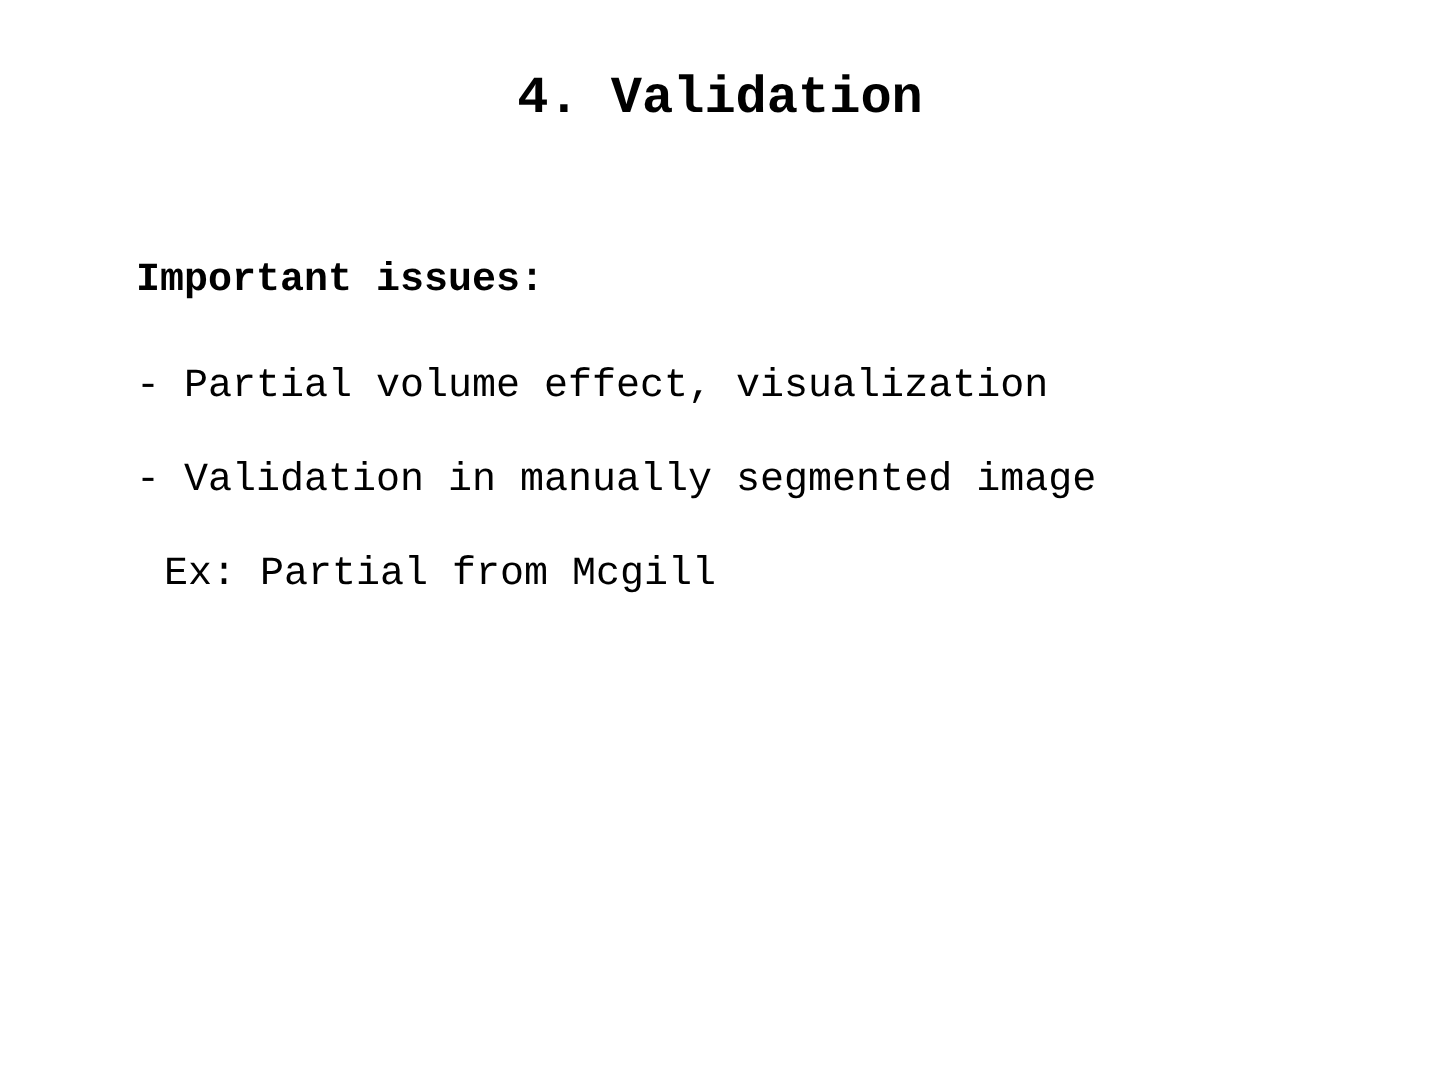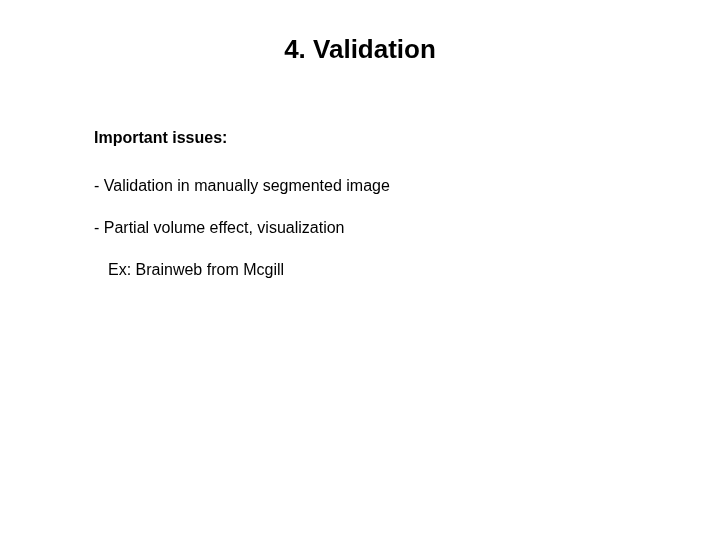--- a/index.html
+++ b/index.html
@@ -9,36 +9,37 @@
     height: 540px;
     background: #ffffff;
     font-family: Arial, Helvetica, sans-serif;
     color: #000000;
   }
   .slide {
     position: relative;
     width: 720px;
     height: 458px;
     box-sizing: border-box;
+    font-family: Liberation Mono, monospace;
   }
   .title {
     position: absolute;
     top: 34px;
     left: 0;
     width: 720px;
     text-align: center;
     font-size: 26px;
     font-weight: bold;
   }
   .body {
     position: absolute;
     top: 128px;
-    left: 94px;
+    left: 68px;
     width: 580px;
-    font-size: 16px;
+    font-size: 20px;
     line-height: 1.25;
   }
   .subhead {
     font-weight: bold;
     margin-bottom: 28px;
   }
   .item {
     margin-bottom: 22px;
   }
   .item .line1 {
@@ -54,25 +55,25 @@
 
 <div class="slide">
 
   <div class="title">4. Validation</div>
 
   <div class="body">
 
     <div class="subhead">Important issues:</div>
 
     <div class="item">
+      <span class="line1">- Partial volume effect, visualization</span>
+    </div>
+
+    <div class="item">
       <span class="line1">- Validation in manually segmented image</span>
     </div>
 
     <div class="item">
-      <span class="line1">- Partial volume effect, visualization</span>
-    </div>
-
-    <div class="item">
-      <span class="line2">Ex: Brainweb from Mcgill</span>
+      <span class="line2">Ex: Partial from Mcgill</span>
     </div>
 
   </div>
 </div>
 
 </body></html>

